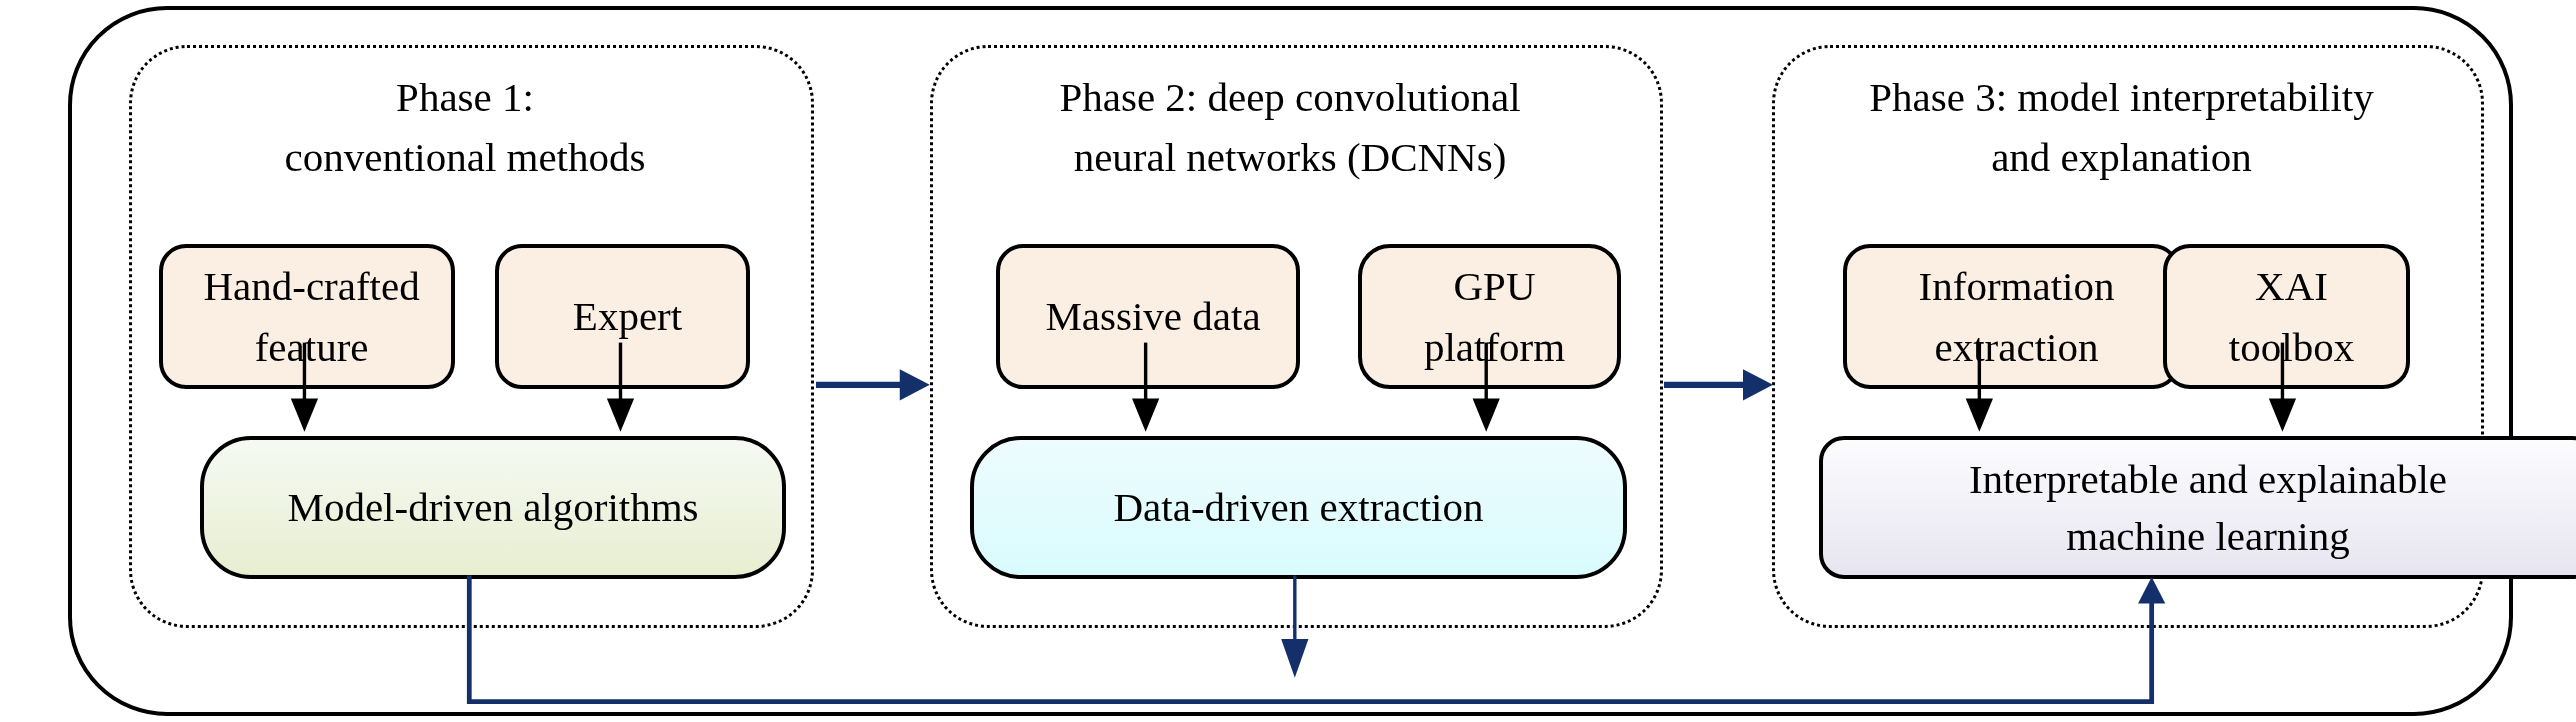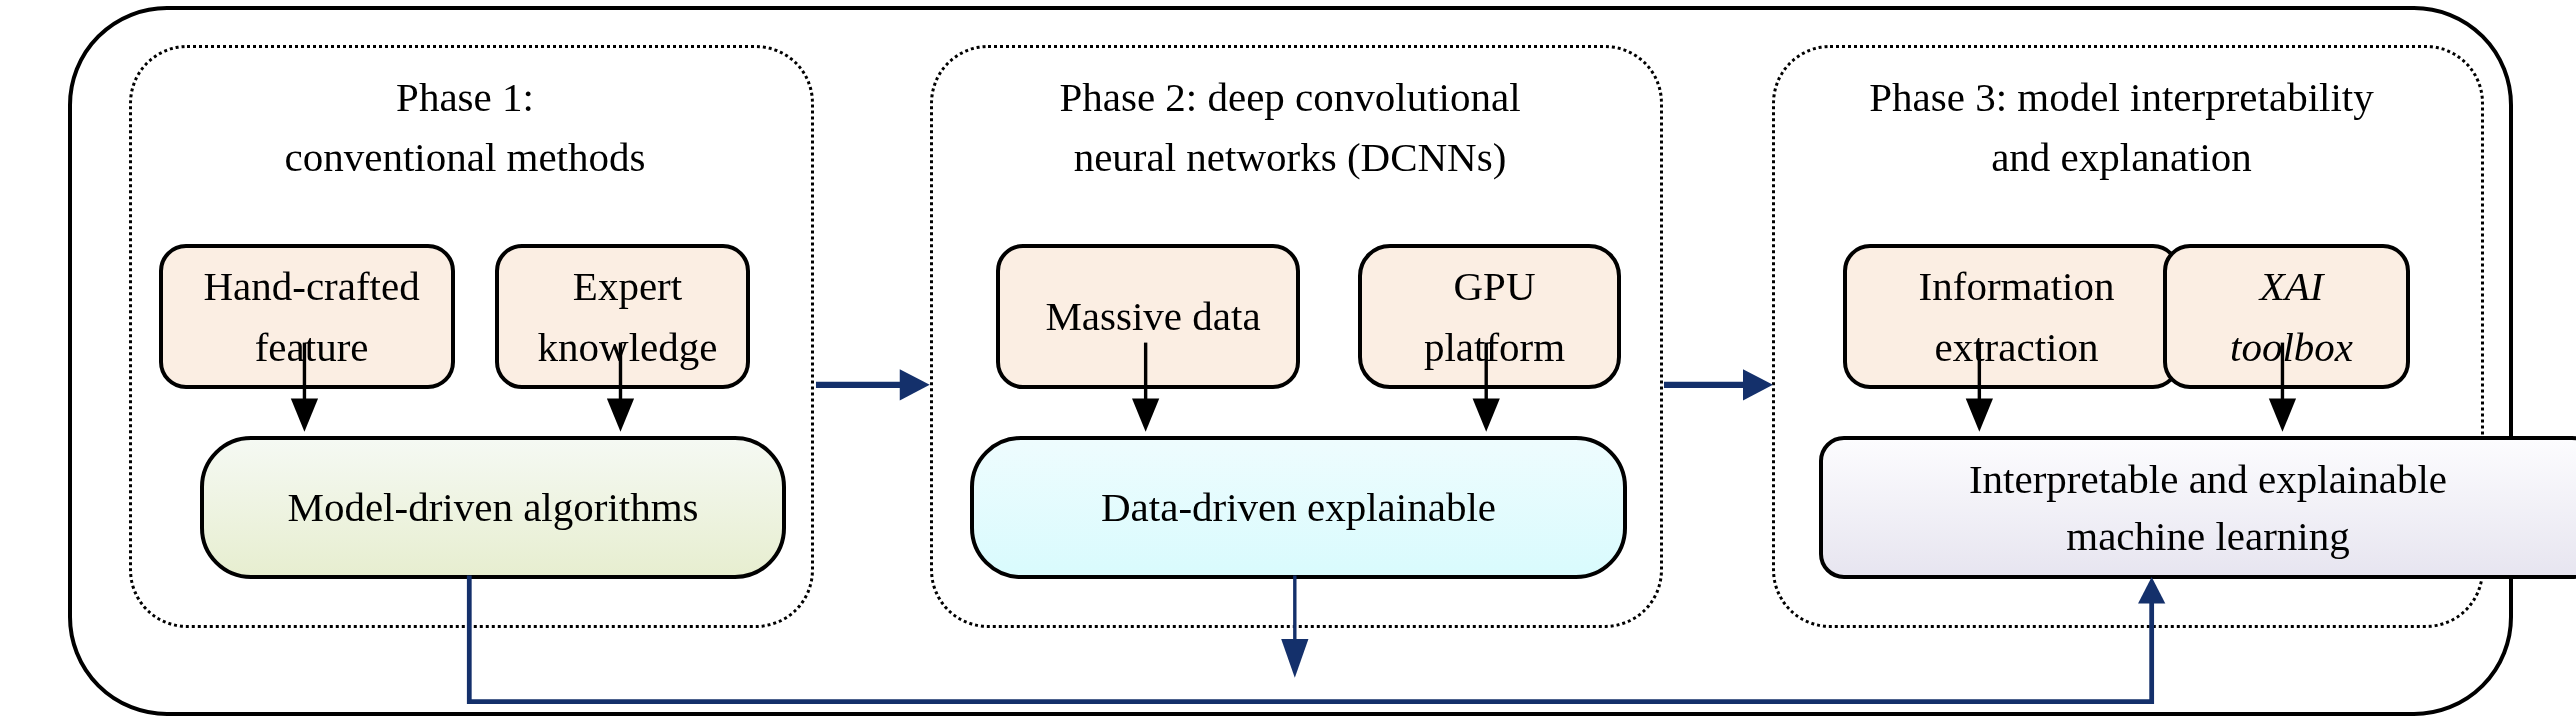--- a/index.html
+++ b/index.html
@@ -62,21 +62,21 @@
     border-radius:27px;
     background:var(--input-box-fill);
     padding-left:10px;
   }
   
   #box-handcrafted{left:26.6px;width:296px;}    
   #box-expert{left:363px;width:255px;}        
   #box-massive{left:63px;width:304px;}        
   #box-gpu{left:425px;width:263px;border-radius:32px;}           
   #box-information{left:68px;width:337px;}   
-  #box-xai{left:388px;width:247px;font-style:italic;}           
+  #box-xai{left:388px;width:247px;}           
   .output-box{
     top:388px;height:143px;     
     border-radius:51px;
     font-size:41px;
     line-height:57px;
   }
   #box-model{left:68px;width:586px;background:linear-gradient(to bottom,var(--model-top) 0%,var(--model-bottom) 100%);}
   #box-data{left:37px;width:657px;background:linear-gradient(to bottom,var(--data-top) 0%,var(--data-bottom) 100%);}
   #box-interp{left:44px;width:778px;background:linear-gradient(to bottom,var(--interp-top) 0%,var(--interp-bottom) 100%);border-radius:25px;}
   svg.wires{
@@ -99,41 +99,40 @@
     <div class="phase-title">
       <span>Phase 1:</span><br>
       <span>conventional methods</span>
     </div>
     <div class="node input-box" id="box-handcrafted">
       <span>Hand-crafted</span>
       <span>feature</span>
     </div>
     <div class="node input-box" id="box-expert">
       <span>Expert</span>
-      <span>knowledge</span>
     </div>
     <div class="node output-box" id="box-model">
       <span>Model-driven algorithms</span>
     </div>
   </section>
 
   <section class="phase-panel" id="phase2">
     <div class="phase-title">
       <span>Phase 2: deep convolutional</span><br>
       <span>neural networks (DCNNs)</span>
     </div>
     <div class="node input-box" id="box-massive">
       <span>Massive data</span>
     </div>
     <div class="node input-box" id="box-gpu">
       <span>GPU</span>
       <span>platform</span>
     </div>
     <div class="node output-box" id="box-data">
-      <span>Data-driven explainable</span>
+      <span>Data-driven extraction</span>
     </div>
   </section>
 
   <section class="phase-panel" id="phase3">
     <div class="phase-title">
       <span>Phase 3: model interpretability</span><br>
       <span>and explanation</span>
     </div>
     <div class="node input-box" id="box-information">
       <span>Information</span>

